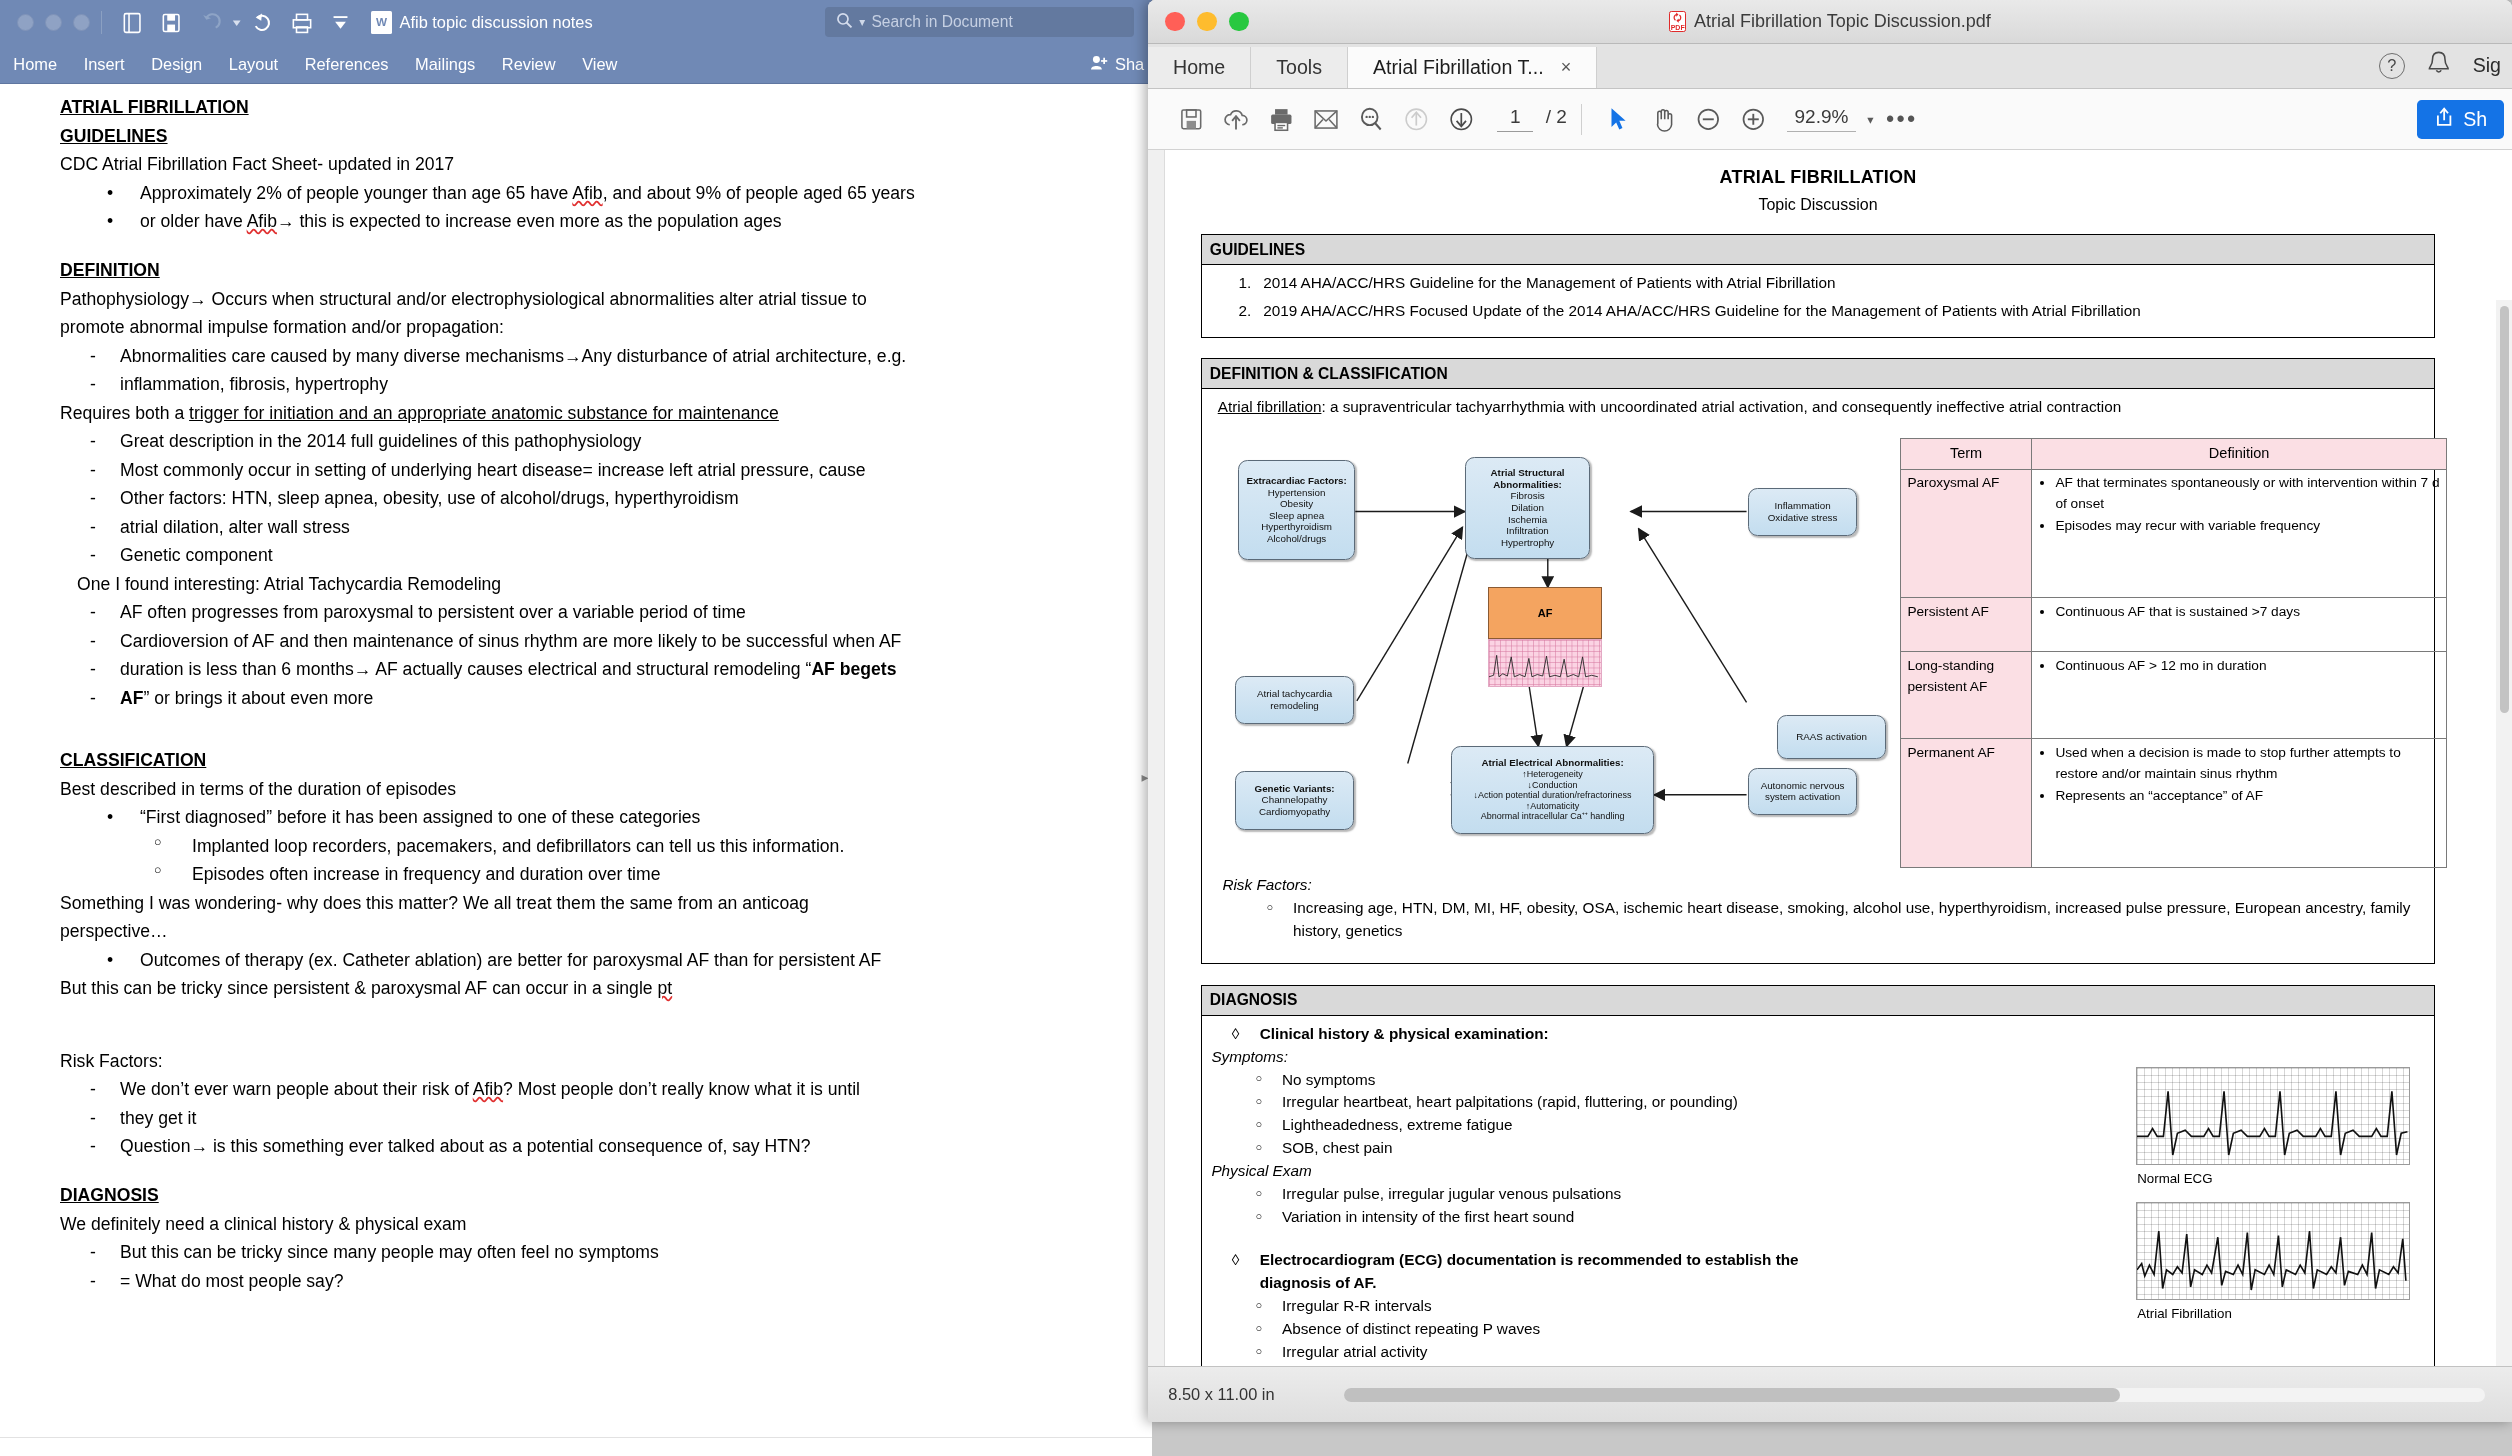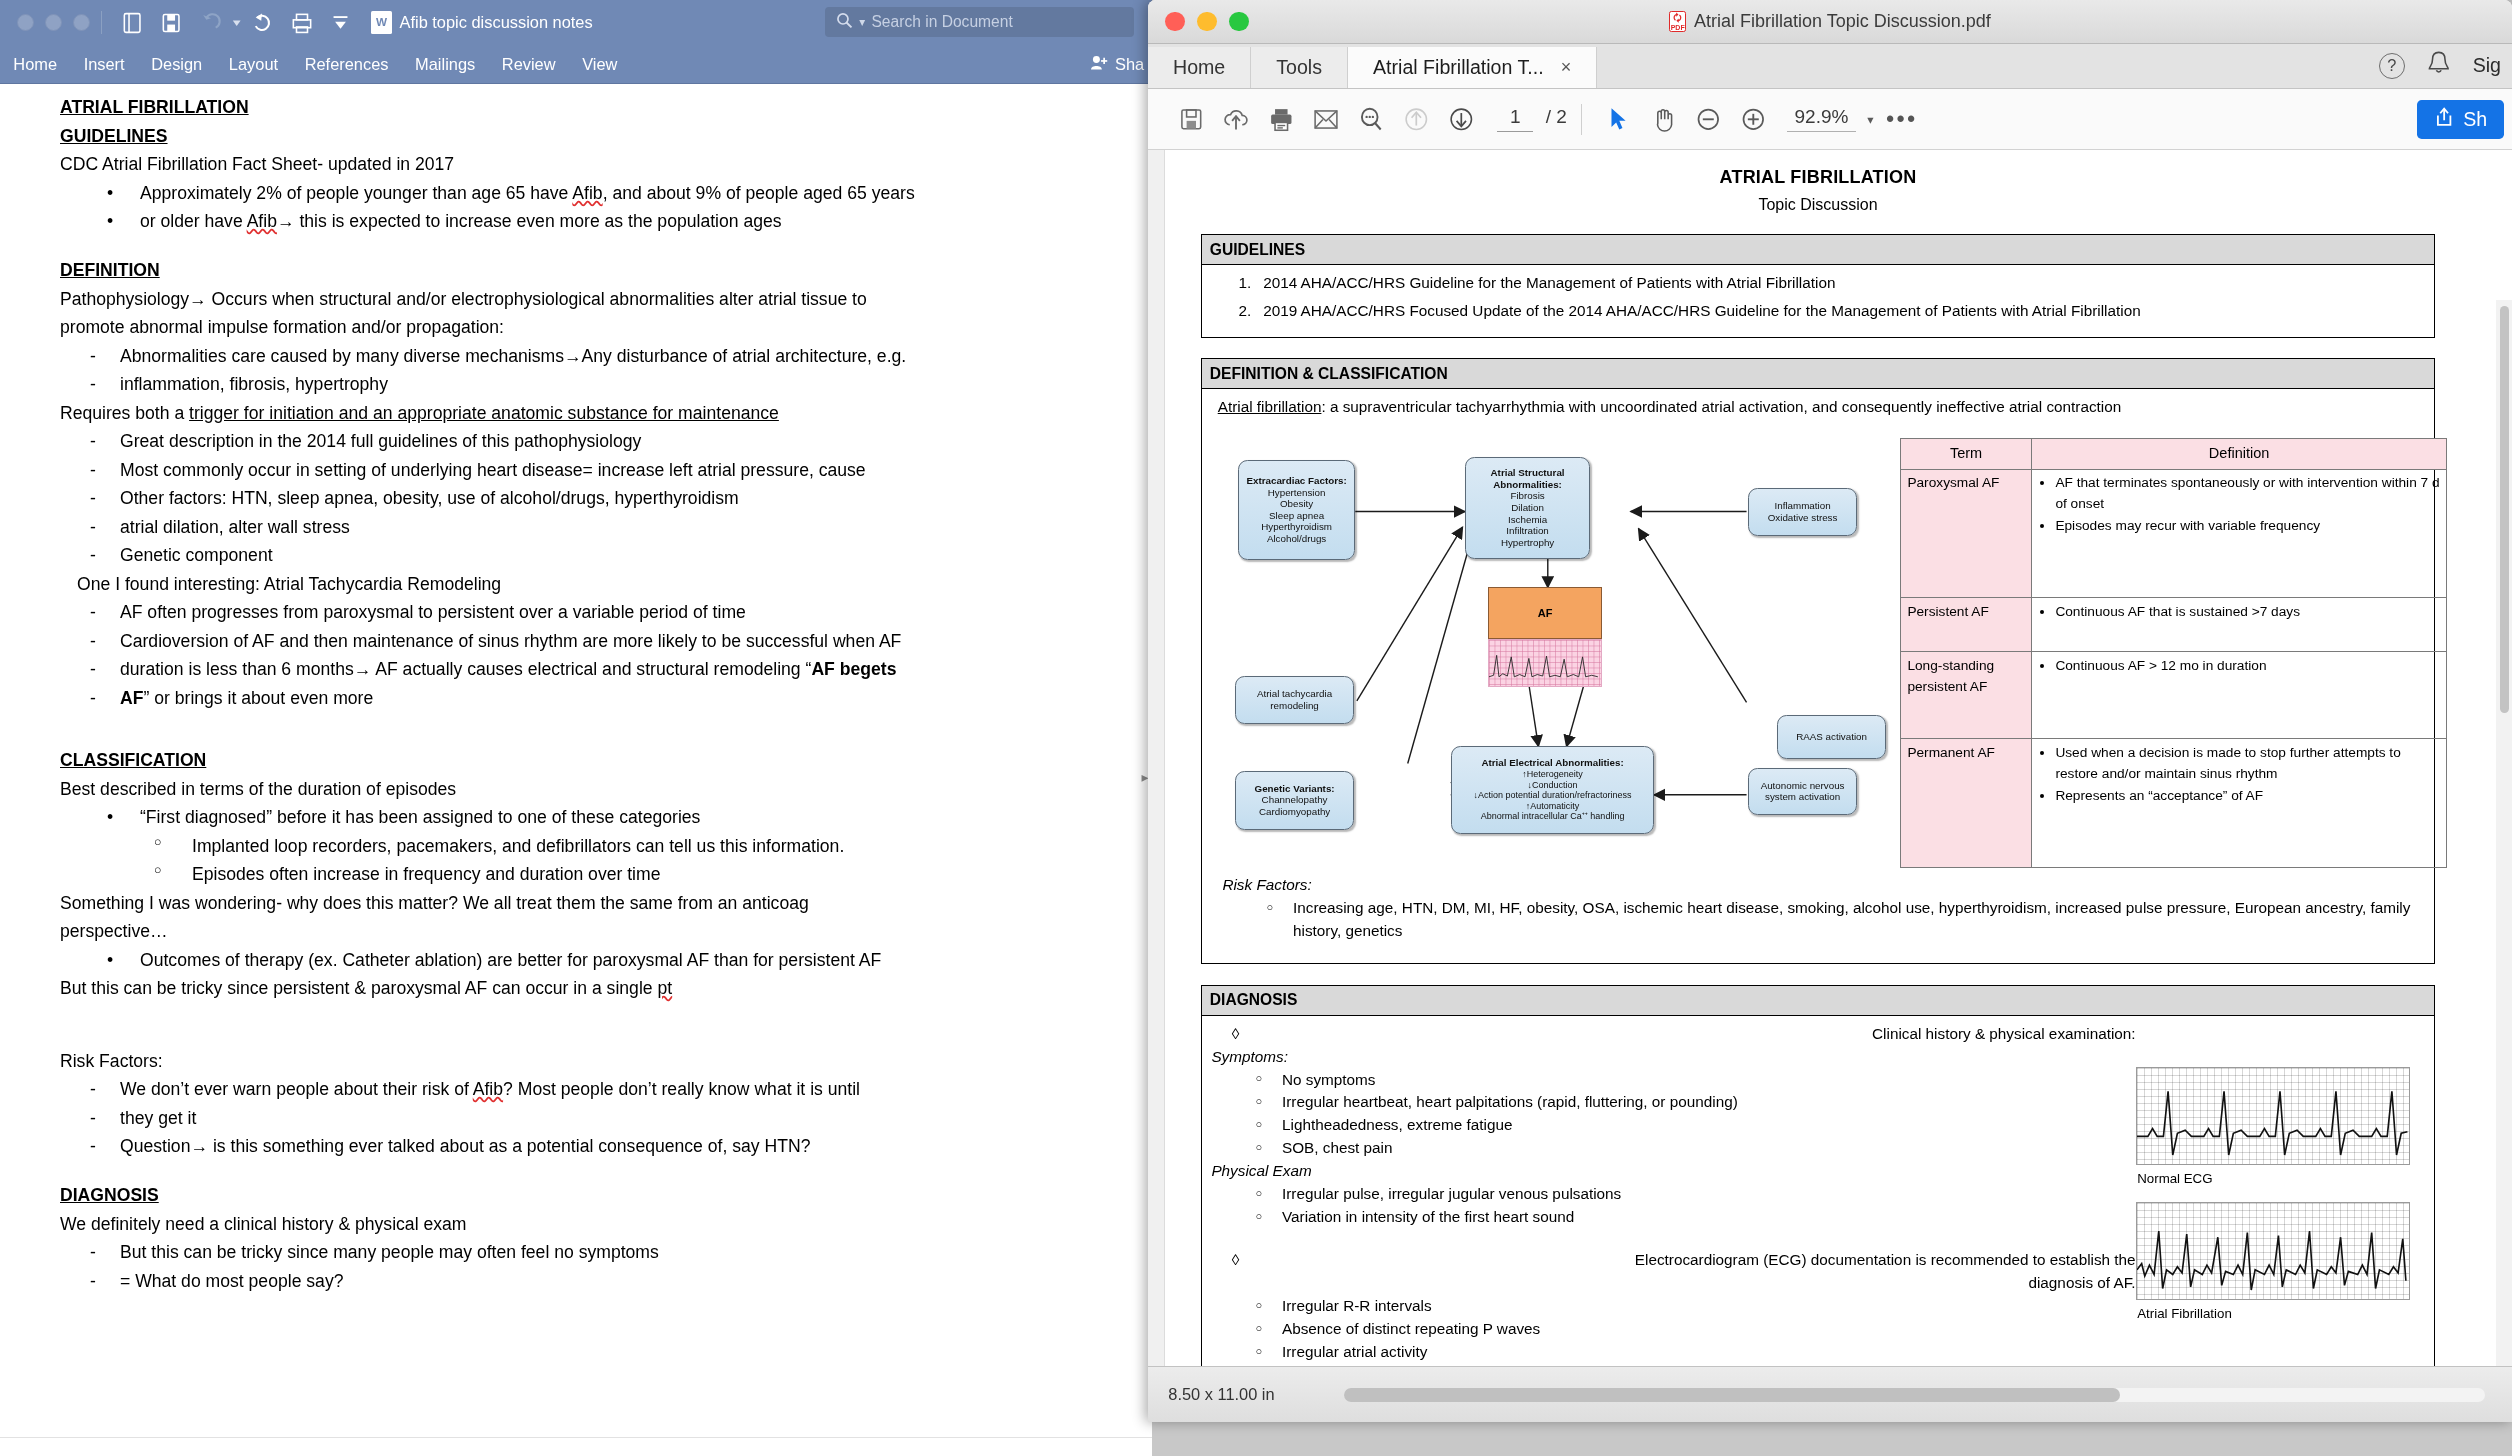--- a/index.html
+++ b/index.html
@@ -235,21 +235,21 @@
   .termtable th, .termtable td { border: 0.8px solid #7a7a7a; vertical-align: top; padding: 3.9px 6.3px; }
   .termtable th { background:#fbdfe4; font-weight: normal; text-align:center; font-size:14.5px; }
   .termtable td.term { background:#fbdfe4; width: 131px; }
   .termtable ul { margin: 0 0 0 17px; }
   .termtable li { margin-bottom: 1.6px; }
 
   .riskwrap { font-size: 15.3px; padding: 6.3px 9.4px 11px 11px; }
   .ital { font-style: italic; }
   .oli { margin-left: 44px; position:relative; padding-left: 26.6px; }
   .oli::before { content:"\25CB"; position:absolute; left:0; font-size:11px; top:1.6px; }
-  .dli { margin-left: 20.3px; position:relative; padding-left: 28px; font-weight:normal;text-align:right; }
+  .dli { margin-left: 20.3px; position:relative; padding-left: 28px; font-weight:bold; }
   .dli::before { content:"\25CA"; position:absolute; left:0; font-weight:normal; }
 
   .dx-flex { display:flex; }
   .dx-left { flex: 1 1 auto; }
   .dx-right { flex: none; width: 289px; padding-top: 44px; }
   .ecgpanel {
     width: 274px; height: 98px; border:0.8px solid #9a9a9a; background:#ffffff;
     background-image: linear-gradient(rgba(0,0,0,.16) 0.8px, transparent 0.8px),
                       linear-gradient(90deg, rgba(0,0,0,.16) 0.8px, transparent 0.8px);
     background-size: 7px 7px; overflow:hidden; position:relative;

